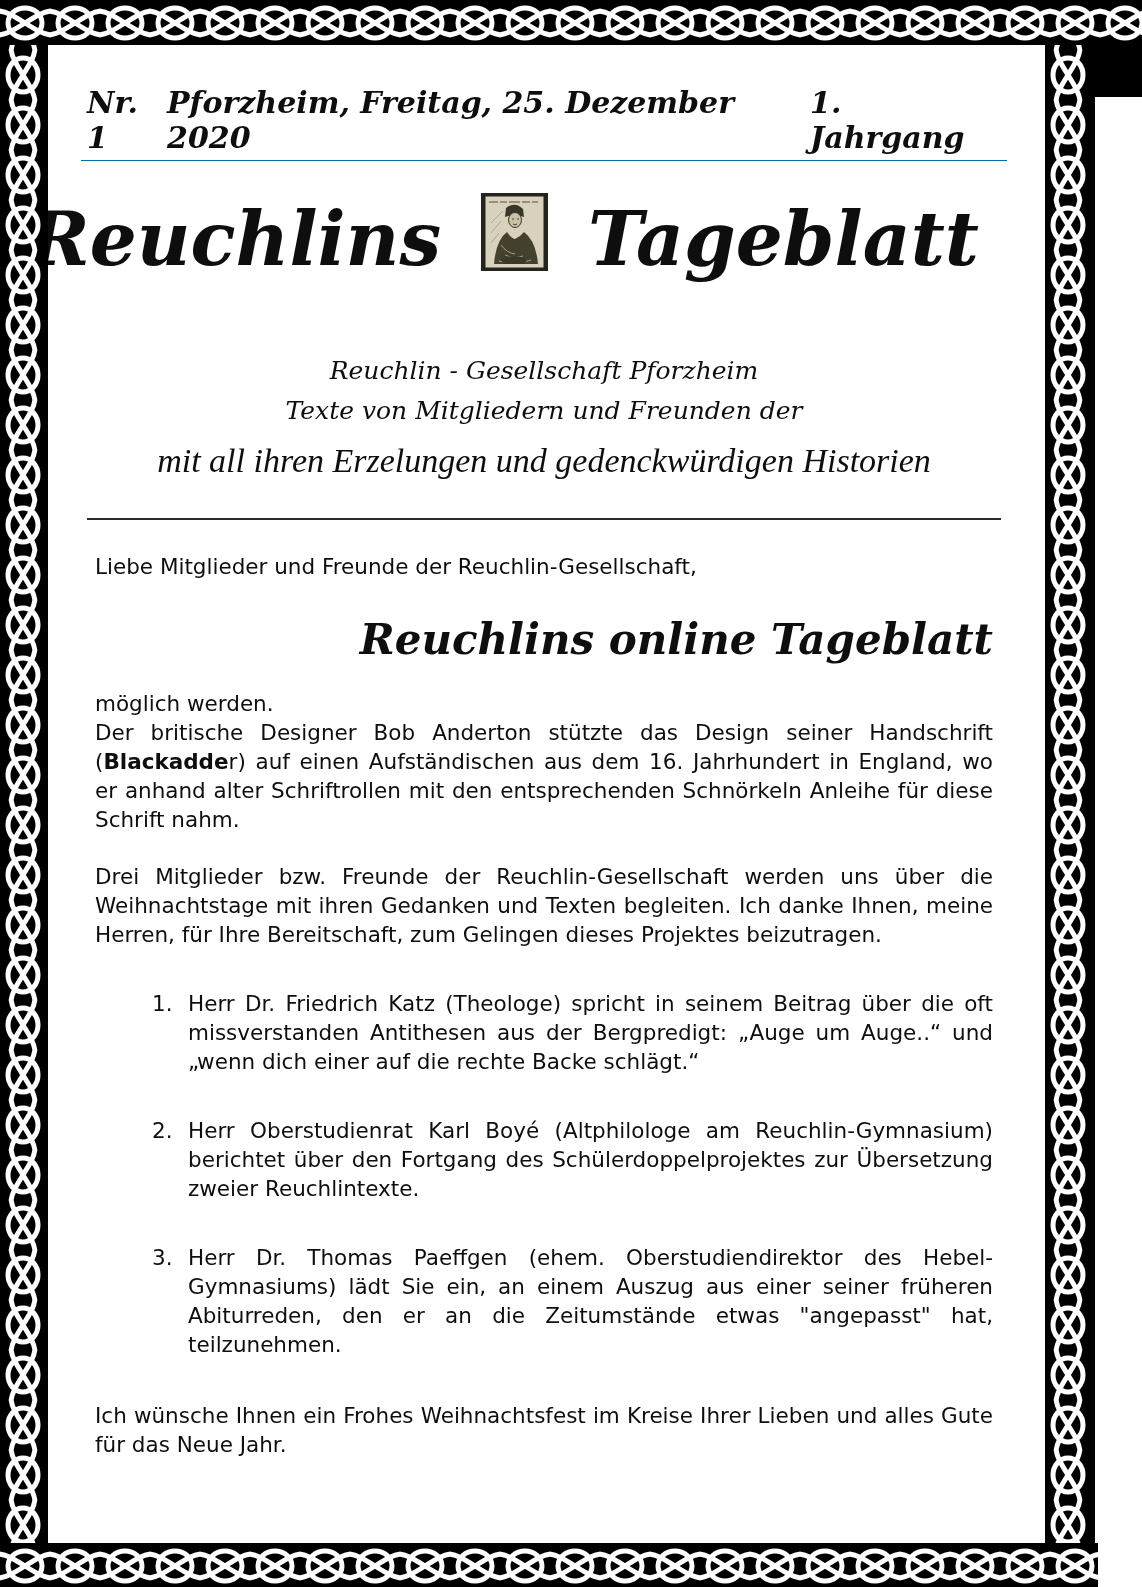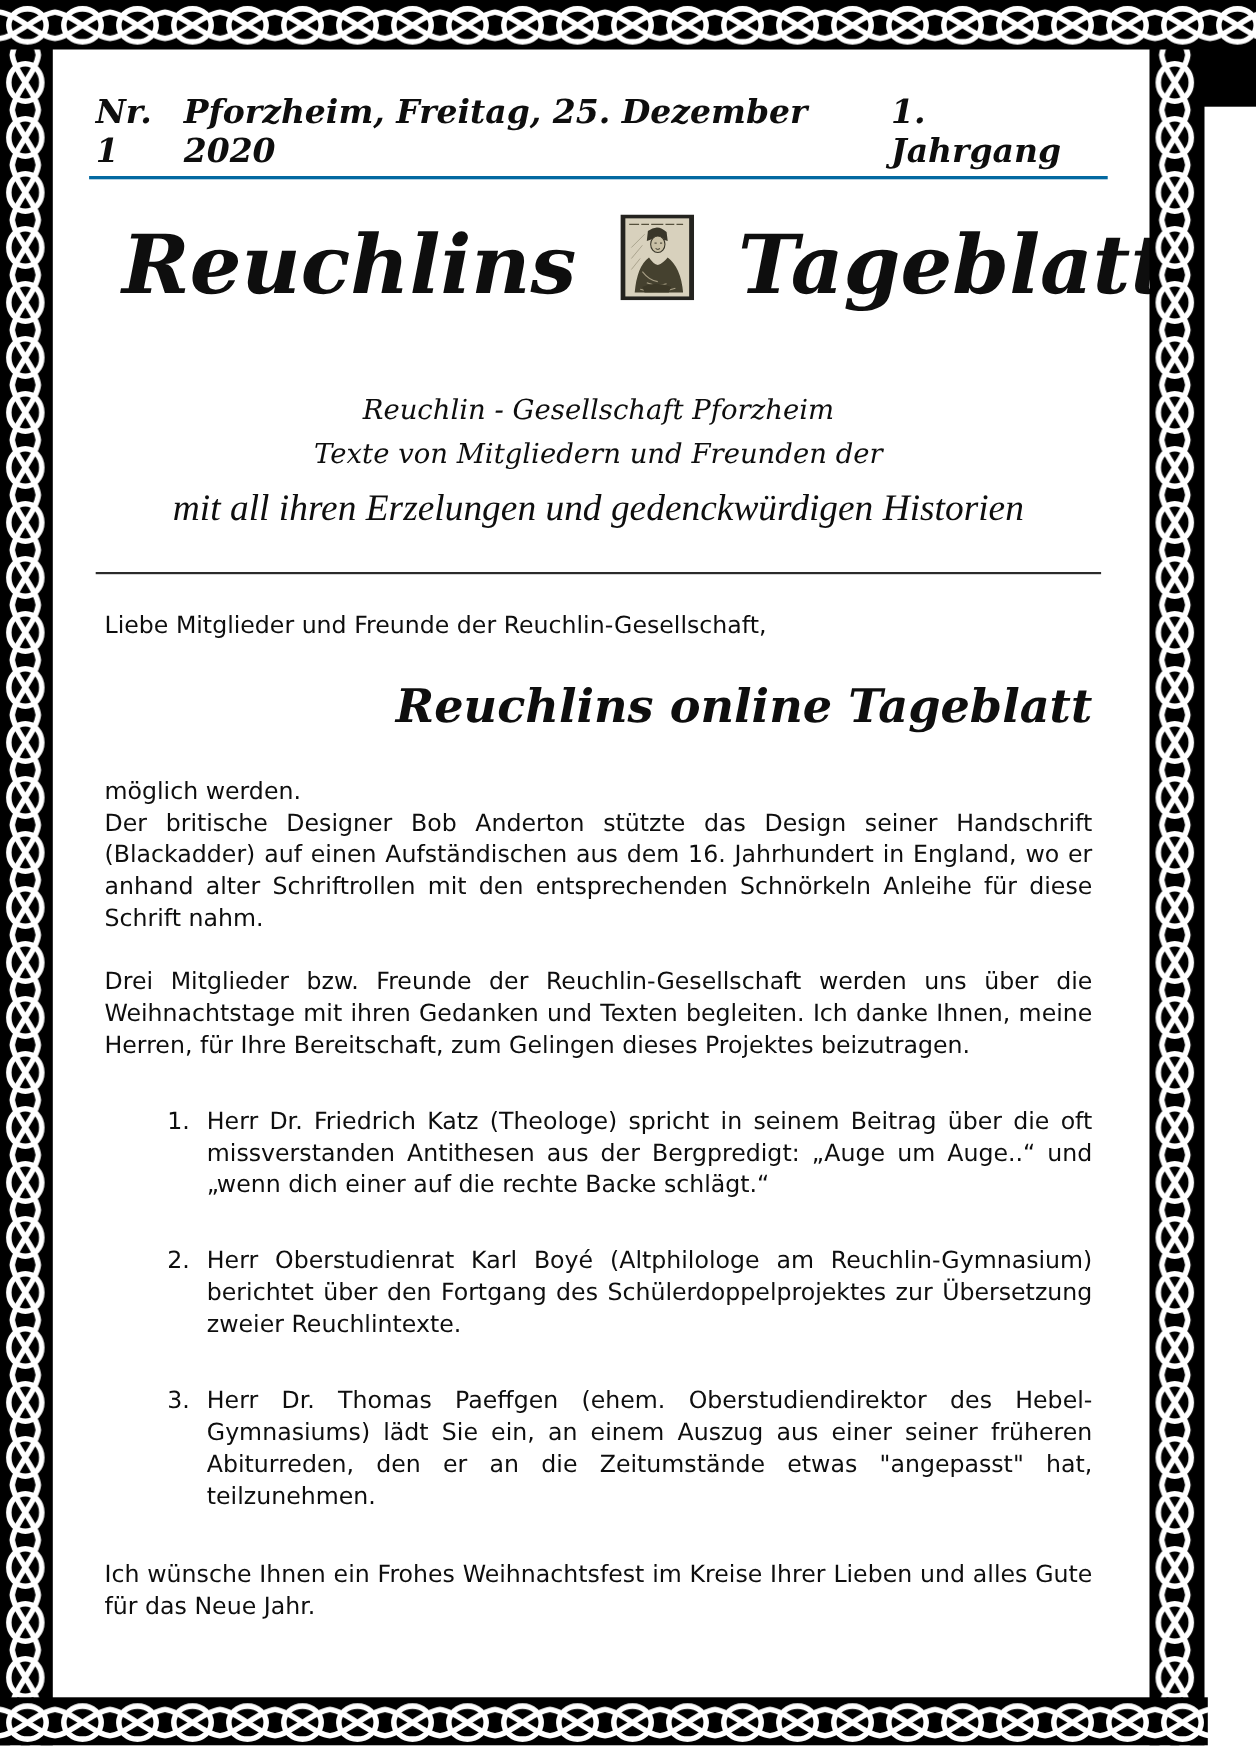--- a/index.html
+++ b/index.html
@@ -30,28 +30,28 @@
   .script {
     font-family: "DejaVu Serif", "Liberation Serif", serif;
     font-style: italic;
   }
   .masthead {
     display: flex;
     justify-content: space-between;
     align-items: baseline;
     font-size: 30px;
     font-weight: bold;
-    border-bottom: 3px solid #0369a1;
+    border-bottom: 1px solid #0369a1;
     padding: 0 6px 5px 6px;
     margin: 0 -14px;
   }
   .title-row {
     display: flex;
     align-items: center;
-    justify-content: space-between;
+    justify-content: flex-end;
     margin-top: 22px;
     padding: 0 14px 0 16px;
     height: 112px;
     gap: 40px;
   }
   .big-title {
     font-size: 74px;
     font-weight: bold;
     line-height: 110px;
     white-space: nowrap;
@@ -68,31 +68,31 @@
   .body-copy { font-size: 21.5px; line-height: 29px; }
   .salutation { margin-top: 32px; }
   .para { margin-top: 28px; text-align: justify; }
   .script-heading {
     text-align: right;
     font-size: 42px;
     font-weight: bold;
     line-height: 62px;
     margin-top: 28px;
   }
-  .line-plain { margin-top: 32px; }
+  .line-plain { margin-top: 18px; }
   .para-flow { margin-top: 0; text-align: justify; }
   .num-list { margin: 0; }
   .list-item {
     display: flex;
     margin: 40px 0 0 57px;
   }
   .list-item .num { width: 36px; flex: none; }
   .list-item .item-text { flex: 1; text-align: justify; }
   .closing { margin-top: 42px; text-align: justify; }
-  b.inline-bold { font-weight: normal; }
+  b.inline-bold { font-weight: bold; }
 </style>
 </head>
 <body>
 
 <div class="page">
 
   <svg class="knot-border" width="1142" height="1587" viewBox="0 0 1142 1587" aria-hidden="true">
     <defs>
       <pattern id="kH" width="50" height="46" patternUnits="userSpaceOnUse">
         <rect width="50" height="46" fill="#000000"></rect>

